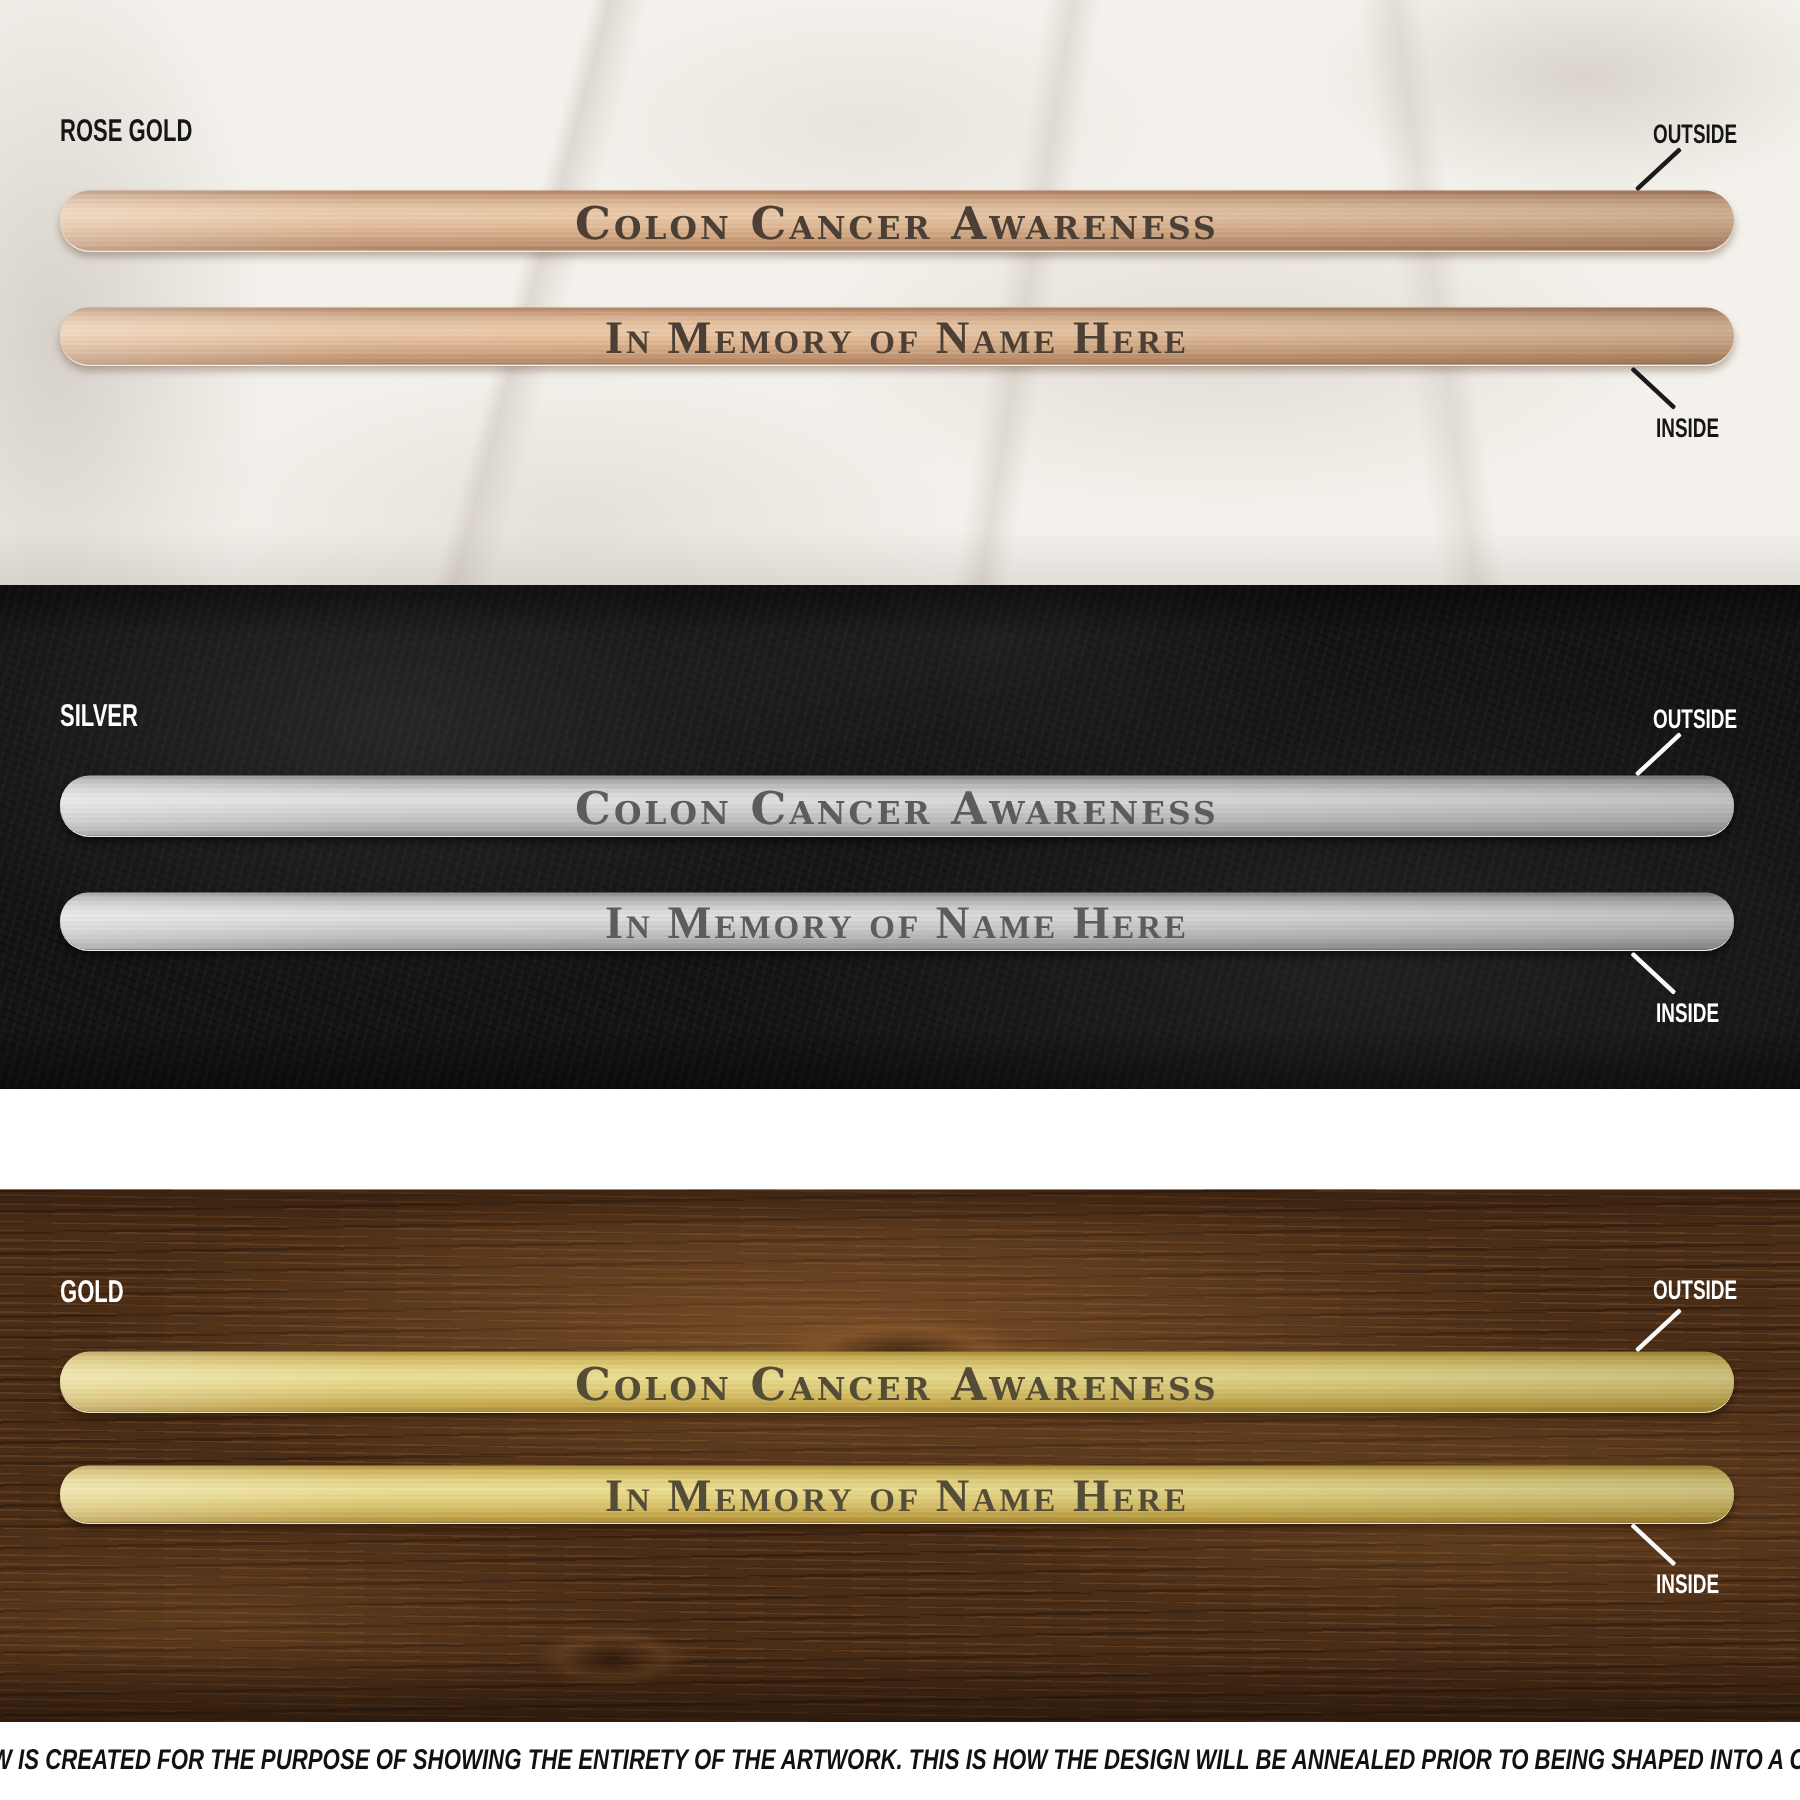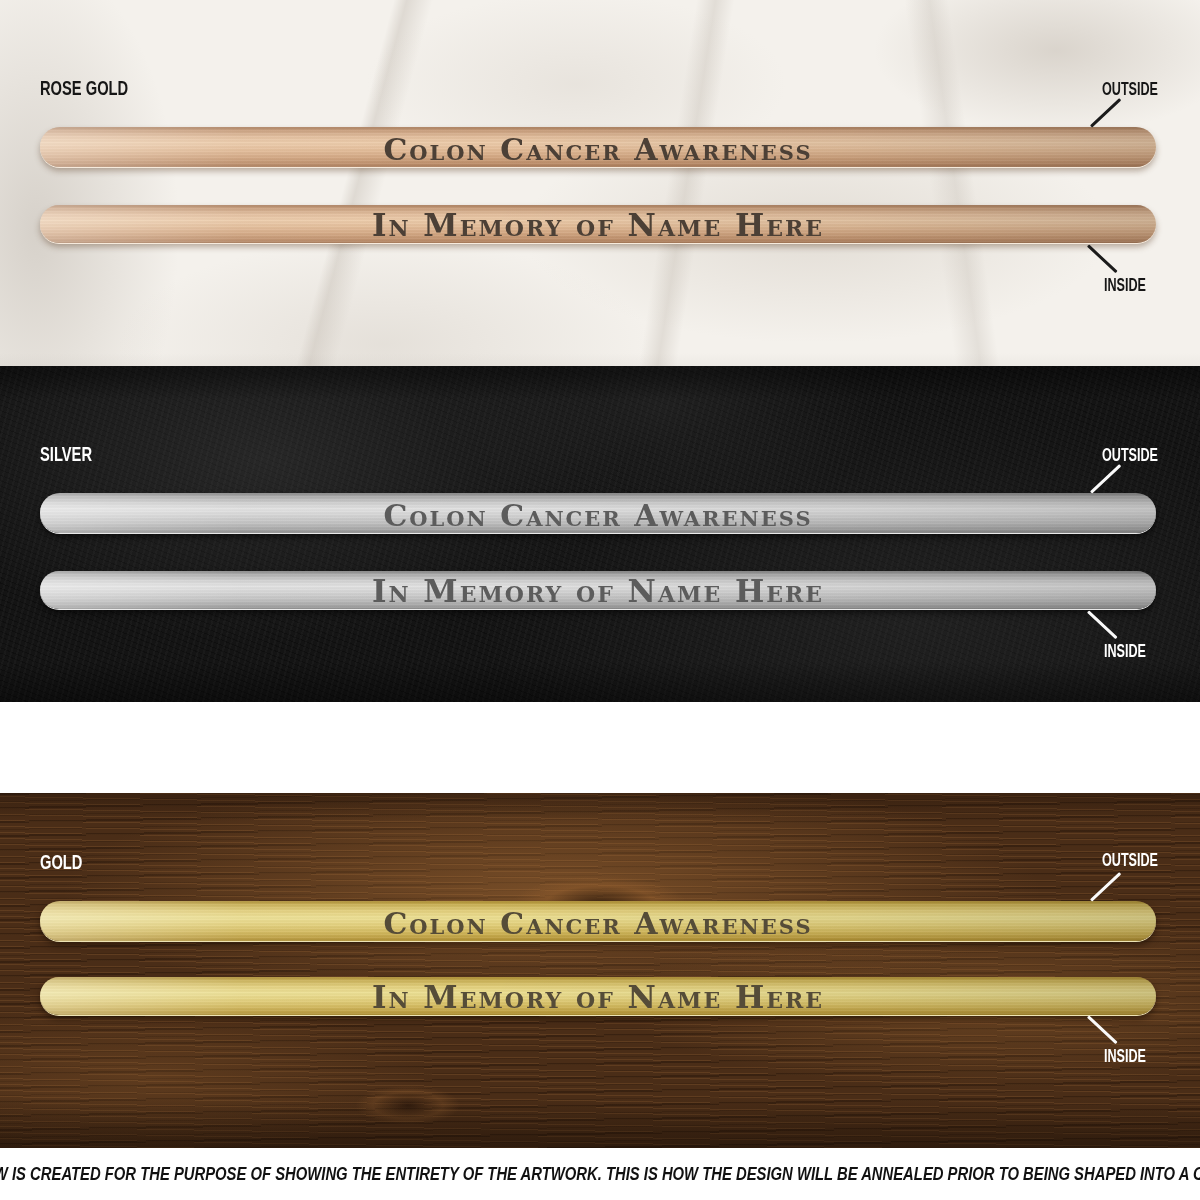--- a/index.html
+++ b/index.html
@@ -3,21 +3,21 @@
 <meta charset="utf-8">
 <style>
   html, body { margin:0; padding:0; background:#ffffff; }
   body { width:1200px; height:1200px; position:relative; overflow:hidden;
          font-family:"Liberation Sans", sans-serif; }
 
   
   .panel { position:absolute; left:0; width:1200px; overflow:hidden; }
 
   #panel-rose   { top:0;     height:420px; }
-  #panel-silver { top:366px; height:336px; }
+  #panel-silver { top:390px; height:336px; }
   #panel-gold   { top:793px; height:355px; }
 
   
   .bg-marble {
     background-color:#f4f1ec;
     background-image:
       radial-gradient(ellipse 260px 120px at 88% 12%, rgba(196,188,178,0.55), transparent 70%),
       radial-gradient(ellipse 420px 160px at 68% 55%, rgba(205,197,186,0.45), transparent 70%),
       radial-gradient(ellipse 380px 150px at 32% 82%, rgba(206,199,190,0.4), transparent 70%),
       radial-gradient(ellipse 220px 420px at 3% 55%, rgba(178,170,160,0.45), transparent 65%),
@@ -65,21 +65,21 @@
   .strip::after { content:""; position:absolute; inset:0; border-radius:inherit;
       background:linear-gradient(90deg, rgba(255,255,255,0.3), rgba(255,255,255,0.06) 18%, rgba(255,255,255,0) 40%, rgba(0,0,0,0.05) 72%, rgba(0,0,0,0.13) 100%); }
   .engraving { position:relative; z-index:3; font-family:"DejaVu Serif", serif; font-weight:700;
                font-variant:small-caps; letter-spacing:2px; white-space:nowrap; }
 
   .layout-a .strip.s1 { top:127px; height:40px; }
   .layout-a .strip.s2 { top:205px; height:38px; }
   .layout-b .strip.s1 { top:108px; height:40px; }
   .layout-b .strip.s2 { top:184px; height:38px; }
   .strip.s1 .engraving { font-size:30px; }
-  .strip.s2 .engraving { font-size:31px; }
+  .strip.s2 .engraving { font-size:31px;font-family:Liberation Serif, serif; }
 
   .strip-rose {
     background:linear-gradient(180deg,#a57a59 0%,#c59a78 7%,#e2bd9c 24%,#eccba9 40%,#e2bb97 58%,#d3a782 75%,#bd8e6a 92%,#a87b5a 100%);
     box-shadow:0 1px 0 rgba(250,238,224,0.95), 0 4px 6px rgba(90,60,35,0.4);
     color:#4c4036;
   }
   .strip-silver {
     background:linear-gradient(180deg,#7f7f7f 0%,#a8a8a8 8%,#cfcfcf 25%,#e1e1e1 40%,#d4d4d4 55%,#bfbfbf 75%,#a2a2a2 92%,#8a8a8a 100%);
     box-shadow:0 1px 0 rgba(245,245,245,0.95), 0 4px 6px rgba(0,0,0,0.55);
     color:#5c5c5c;

